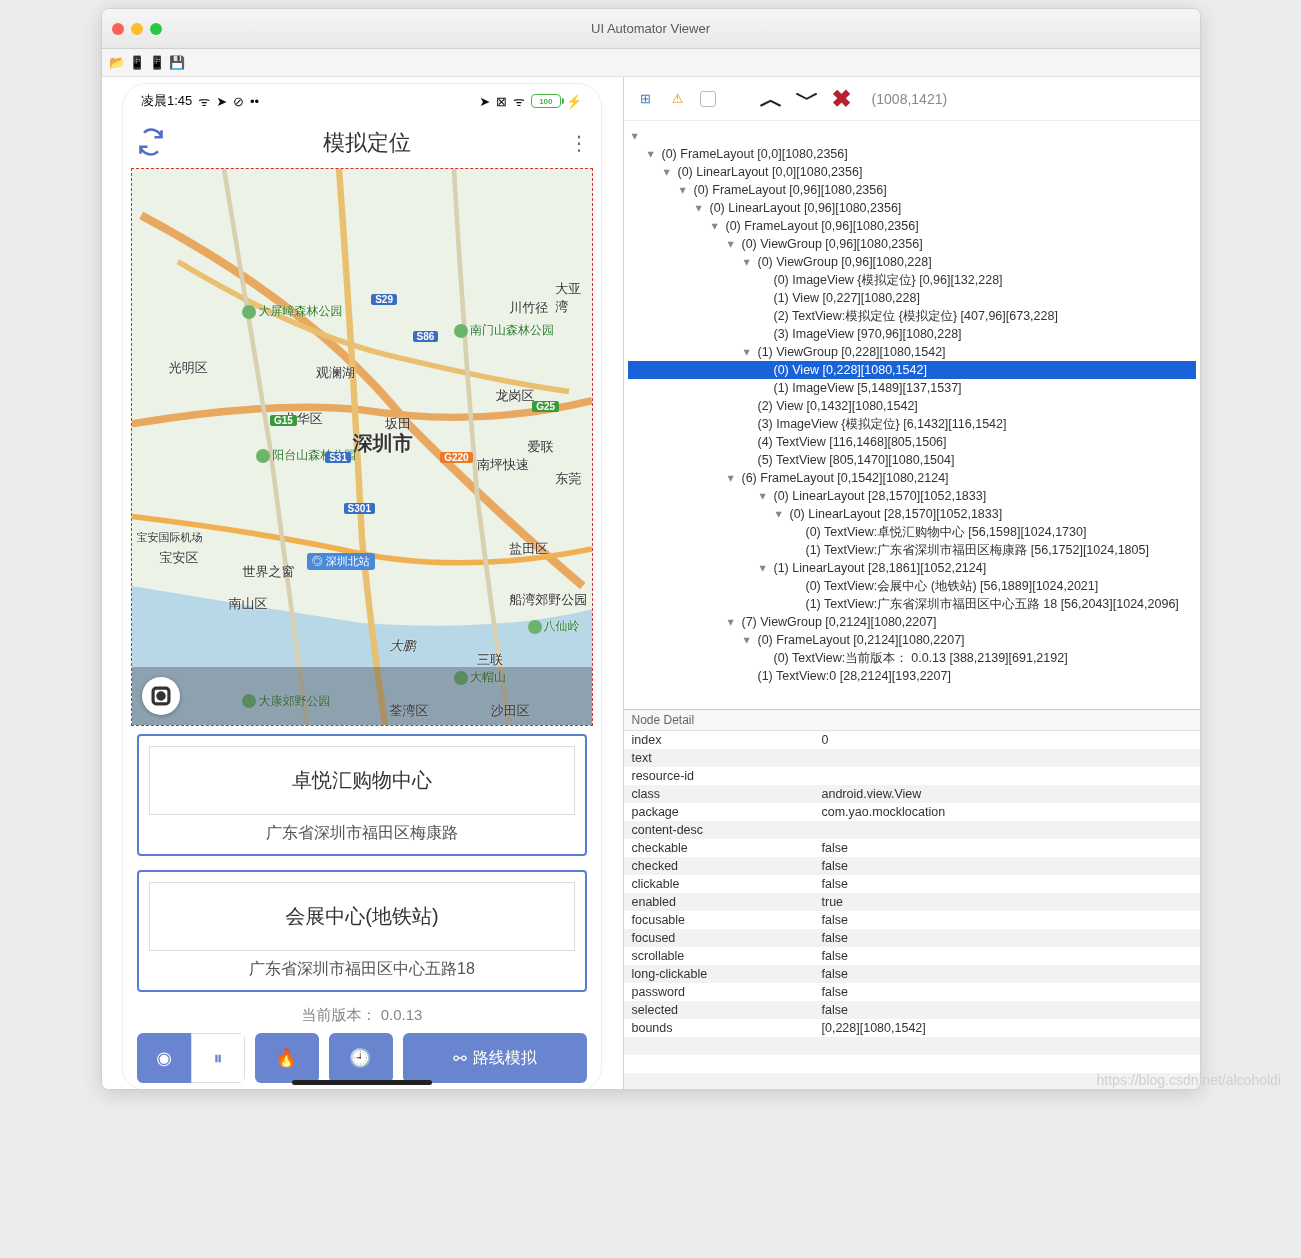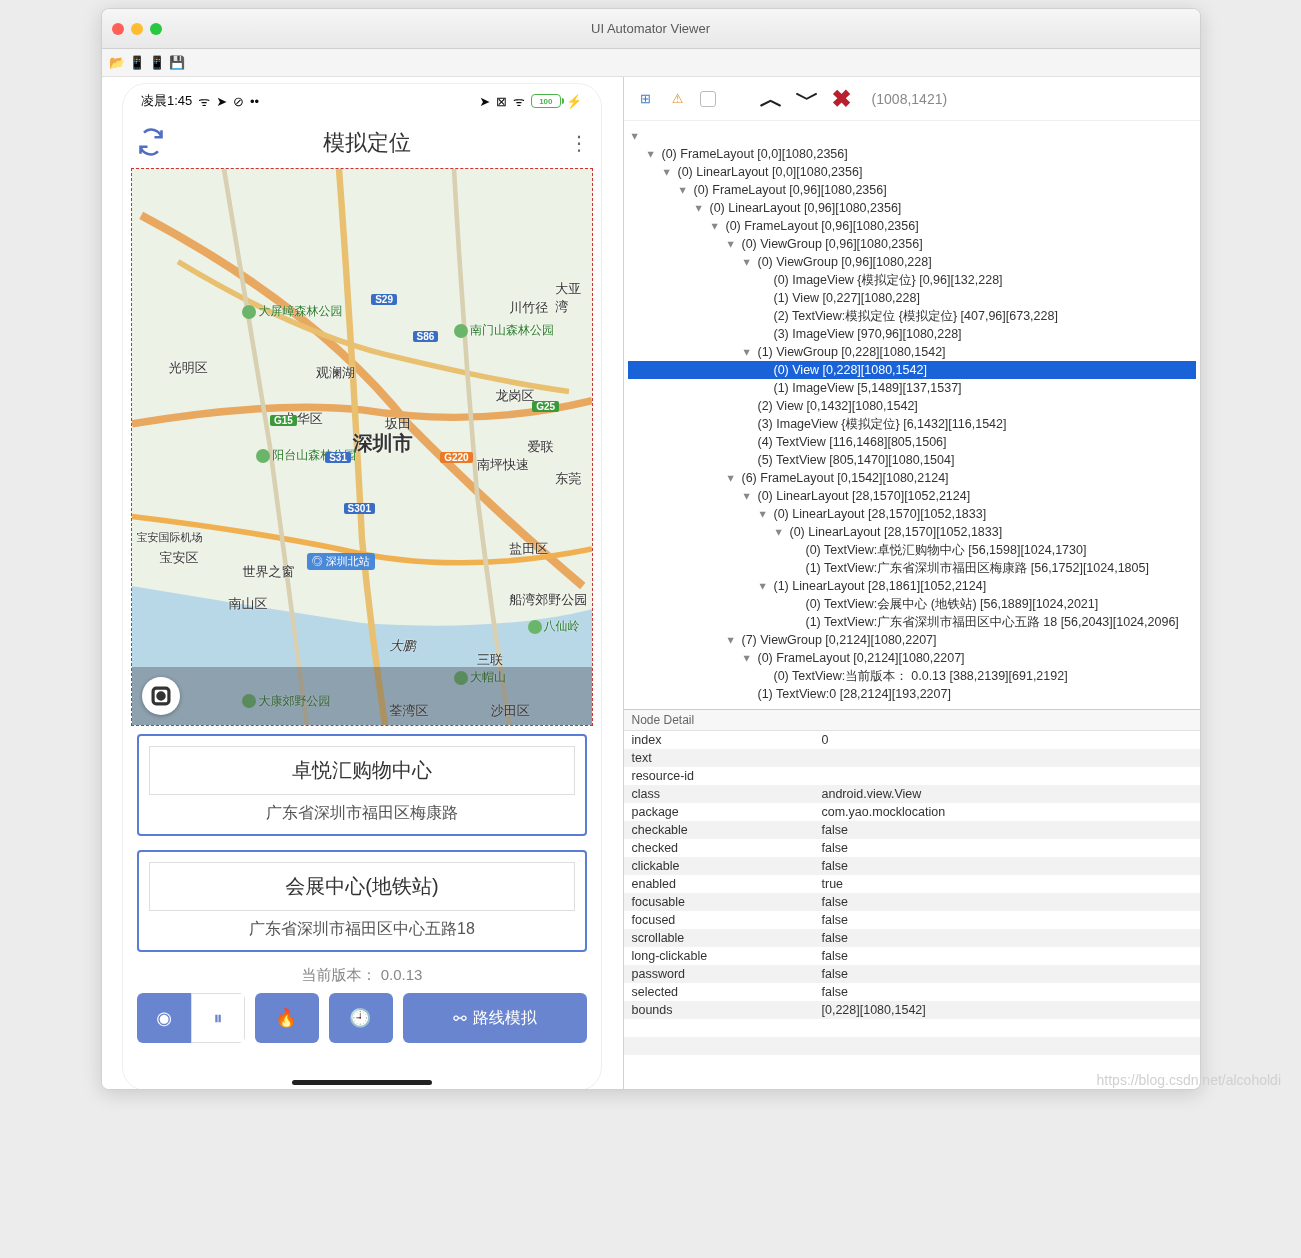--- a/index.html
+++ b/index.html
@@ -40,21 +40,21 @@
   .map .station{position:absolute;background:#4a88d8;color:#fff;font-size:11px;padding:1px 5px;border-radius:3px;}
   .map .road-badge{position:absolute;color:#fff;font-size:10px;padding:0 4px;border-radius:2px;font-weight:600;}
   .map .rb-blue{background:#3a6ec2;}
   .map .rb-green{background:#3a9a3a;}
   .map .rb-orange{background:#e87a2a;}
   .map .shaded{position:absolute;left:0;right:0;bottom:0;height:58px;background:rgba(60,60,70,.35);}
   .map .locate{position:absolute;left:10px;bottom:10px;width:38px;height:38px;background:#fff;border-radius:50%;display:flex;align-items:center;justify-content:center;box-shadow:0 1px 4px rgba(0,0,0,.3);}
   
   .cards{padding:8px 14px 0;}
   .card{border:2px solid #5a7dd4;border-radius:4px;padding:10px;margin-bottom:14px;}
-  .card .ct{border:1px solid #ddd;padding:10px;text-align:center;font-size:20px;color:#333;margin-bottom:8px;}
+  .card .ct{border:1px solid #ddd;padding:20px;text-align:center;font-size:20px;color:#333;margin-bottom:8px;}
   .card .cs{text-align:center;font-size:16px;color:#555;}
   
   .version{text-align:center;font-size:15px;color:#888;margin:6px 0 8px;}
   
   .bottombar{display:flex;gap:10px;padding:0 14px 10px;}
   .bb-group{display:flex;border-radius:6px;overflow:hidden;}
   .bb-btn{background:#6a85d0;color:#fff;width:54px;height:50px;display:flex;align-items:center;justify-content:center;font-size:18px;}
   .bb-btn.light{background:#fff;color:#6a85d0;border:1px solid #ddd;}
   .bb-single{width:64px;}
   .bb-wide{flex:1;display:flex;align-items:center;justify-content:center;gap:6px;font-size:16px;}
@@ -254,21 +254,20 @@
           <div class="row"><span class="ind" style="width: 128px;"></span><span class="disc"></span><span>(2) TextView:模拟定位 {模拟定位} [407,96][673,228]</span></div>
           <div class="row"><span class="ind" style="width: 128px;"></span><span class="disc"></span><span>(3) ImageView [970,96][1080,228]</span></div>
           <div class="row"><span class="ind" style="width: 112px;"></span><span class="disc">▾</span><span>(1) ViewGroup [0,228][1080,1542]</span></div>
           <div class="row selected"><span class="ind" style="width: 128px;"></span><span class="disc"></span><span>(0) View [0,228][1080,1542]</span></div>
           <div class="row"><span class="ind" style="width: 128px;"></span><span class="disc"></span><span>(1) ImageView [5,1489][137,1537]</span></div>
           <div class="row"><span class="ind" style="width: 112px;"></span><span class="disc"></span><span>(2) View [0,1432][1080,1542]</span></div>
           <div class="row"><span class="ind" style="width: 112px;"></span><span class="disc"></span><span>(3) ImageView {模拟定位} [6,1432][116,1542]</span></div>
           <div class="row"><span class="ind" style="width: 112px;"></span><span class="disc"></span><span>(4) TextView [116,1468][805,1506]</span></div>
           <div class="row"><span class="ind" style="width: 112px;"></span><span class="disc"></span><span>(5) TextView [805,1470][1080,1504]</span></div>
           <div class="row"><span class="ind" style="width: 96px;"></span><span class="disc">▾</span><span>(6) FrameLayout [0,1542][1080,2124]</span></div>
-          <div class="row"><span class="ind" style="width: 112px;"></span><span class="disc">▾</span><span>(0) LinearLayout [28,1570][1052,2124]</span></div>
           <div class="row"><span class="ind" style="width: 128px;"></span><span class="disc">▾</span><span>(0) LinearLayout [28,1570][1052,1833]</span></div>
           <div class="row"><span class="ind" style="width: 144px;"></span><span class="disc">▾</span><span>(0) LinearLayout [28,1570][1052,1833]</span></div>
           <div class="row"><span class="ind" style="width: 160px;"></span><span class="disc"></span><span>(0) TextView:卓悦汇购物中心 [56,1598][1024,1730]</span></div>
           <div class="row"><span class="ind" style="width: 160px;"></span><span class="disc"></span><span>(1) TextView:广东省深圳市福田区梅康路 [56,1752][1024,1805]</span></div>
           <div class="row"><span class="ind" style="width: 128px;"></span><span class="disc">▾</span><span>(1) LinearLayout [28,1861][1052,2124]</span></div>
           <div class="row"><span class="ind" style="width: 160px;"></span><span class="disc"></span><span>(0) TextView:会展中心 (地铁站) [56,1889][1024,2021]</span></div>
           <div class="row"><span class="ind" style="width: 160px;"></span><span class="disc"></span><span>(1) TextView:广东省深圳市福田区中心五路 18 [56,2043][1024,2096]</span></div>
           <div class="row"><span class="ind" style="width: 96px;"></span><span class="disc">▾</span><span>(7) ViewGroup [0,2124][1080,2207]</span></div>
           <div class="row"><span class="ind" style="width: 112px;"></span><span class="disc">▾</span><span>(0) FrameLayout [0,2124][1080,2207]</span></div>
           <div class="row"><span class="ind" style="width: 128px;"></span><span class="disc"></span><span>(0) TextView:当前版本： 0.0.13 [388,2139][691,2192]</span></div>
@@ -293,20 +292,24 @@
             </div>
             <div class="detail-row">
               <div class="k">class</div>
               <div class="v">android.view.View</div>
             </div>
             <div class="detail-row">
               <div class="k">package</div>
               <div class="v">com.yao.mocklocation</div>
             </div>
             <div class="detail-row">
+              <div class="k">content-desc</div>
+              <div class="v"></div>
+            </div>
+            <div class="detail-row">
               <div class="k">checkable</div>
               <div class="v">false</div>
             </div>
             <div class="detail-row">
               <div class="k">checked</div>
               <div class="v">false</div>
             </div>
             <div class="detail-row">
               <div class="k">clickable</div>
               <div class="v">false</div>

